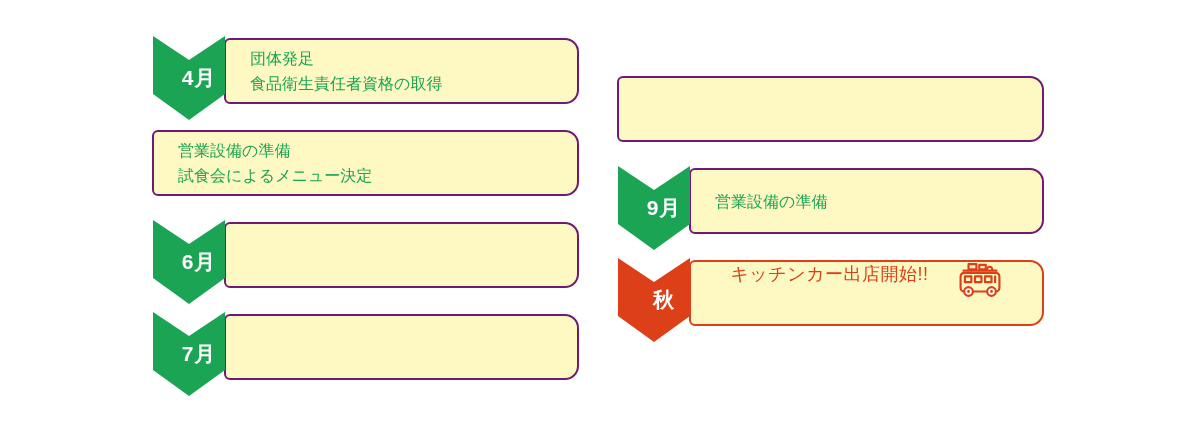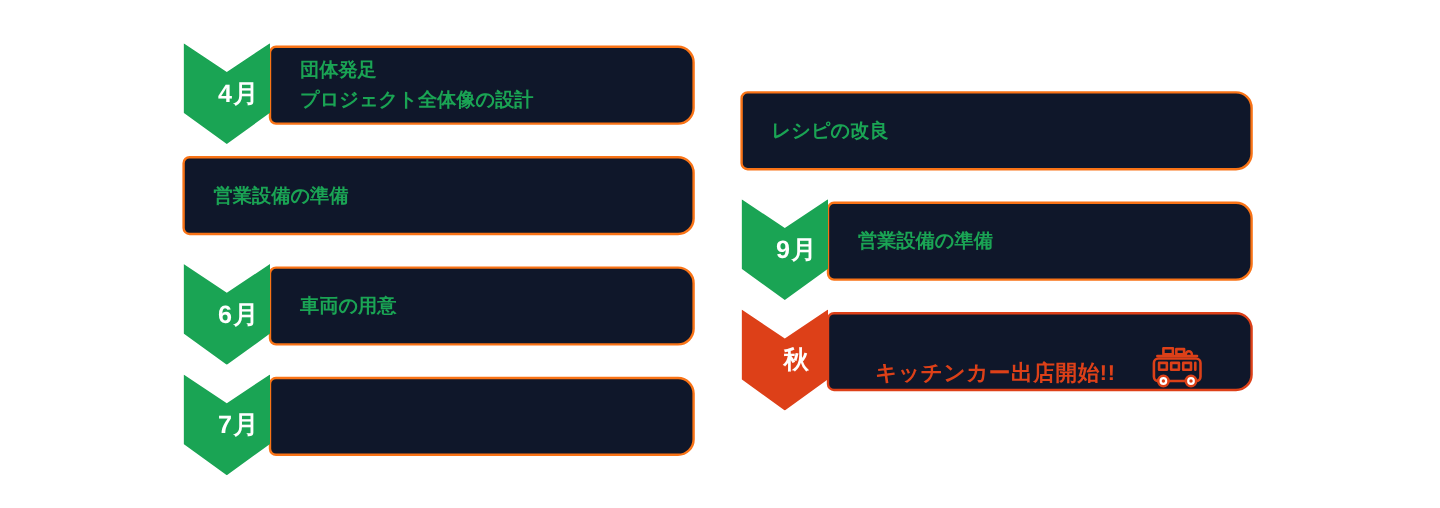--- a/index.html
+++ b/index.html
@@ -39,37 +39,37 @@
     align-items: center;
     justify-content: center;
     color: #ffffff;
     font-size: 21px;
     font-weight: 700;
     letter-spacing: 1px;
   }
   .box {
     flex: 1;
     margin-left: -1px;
-    border: 2px solid #f97316;
+    border: 2px solid #701a75;
     border-radius: 6px 14px 14px 6px;
-    background: #0f172a;
+    background: #fef9c3;
     display: flex;
     flex-direction: column;
     justify-content: center;
     padding-left: 24px;
     color: #1aa454;
     font-size: 16px;
-    font-weight: 700;
+    font-weight: 400;
     line-height: 25px;
   }
   .row.red .box {
     border-color: #dd4018;
     color: #dd4018;
     flex-direction: row;
-    align-items: flex-end;
+    align-items: flex-start;
     justify-content: center;
     padding-left: 0;
     gap: 28px;
     font-size: 18px;
     letter-spacing: 0.5px;
   }
   .truck-icon { width: 46px; height: 36px; flex: 0 0 46px; }
 </style>
 </head>
 <body>
@@ -80,60 +80,59 @@
 
     <div class="row">
       <div class="chev">
         <svg viewBox="0 0 72 84">
           <polygon points="0,0 36,24 72,0 72,58 36,84 0,58" fill="#1aa454"></polygon>
         </svg>
         <div class="month">4月</div>
       </div>
       <div class="box">
         <span>団体発足</span>
-        <span>プロジェクト全体像の設計</span>
+        <span>食品衛生責任者資格の取得</span>
       </div>
     </div>
 
     <div class="row">
       <div class="box">
         <span>営業設備の準備</span>
+        <span>試食会によるメニュー決定</span>
       </div>
     </div>
 
     <div class="row">
       <div class="chev">
         <svg viewBox="0 0 72 84">
           <polygon points="0,0 36,24 72,0 72,58 36,84 0,58" fill="#1aa454"></polygon>
         </svg>
         <div class="month">6月</div>
       </div>
       <div class="box">
-        <span>車両の用意</span>
       </div>
     </div>
 
     <div class="row">
       <div class="chev">
         <svg viewBox="0 0 72 84">
           <polygon points="0,0 36,24 72,0 72,58 36,84 0,58" fill="#1aa454"></polygon>
         </svg>
         <div class="month">7月</div>
       </div>
       <div class="box">
       </div>
     </div>
 
   </div>
 
   <div class="column col-right">
 
     <div class="row">
       <div class="box">
-        <span>レシピの改良</span>
       </div>
     </div>
 
     <div class="row">
       <div class="chev">
         <svg viewBox="0 0 72 84">
           <polygon points="0,0 36,24 72,0 72,58 36,84 0,58" fill="#1aa454"></polygon>
         </svg>
         <div class="month">9月</div>
       </div>

